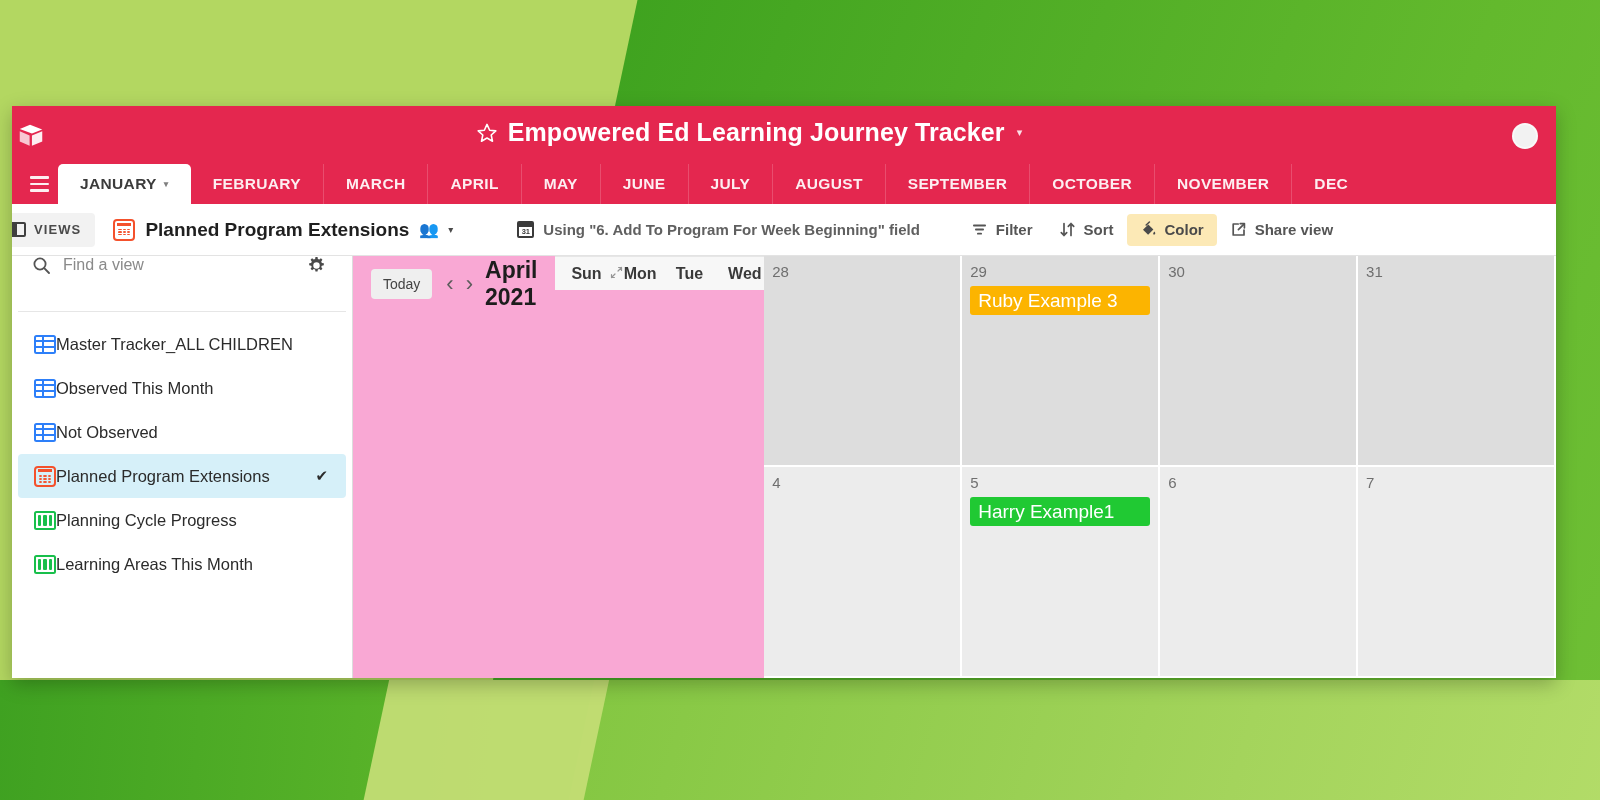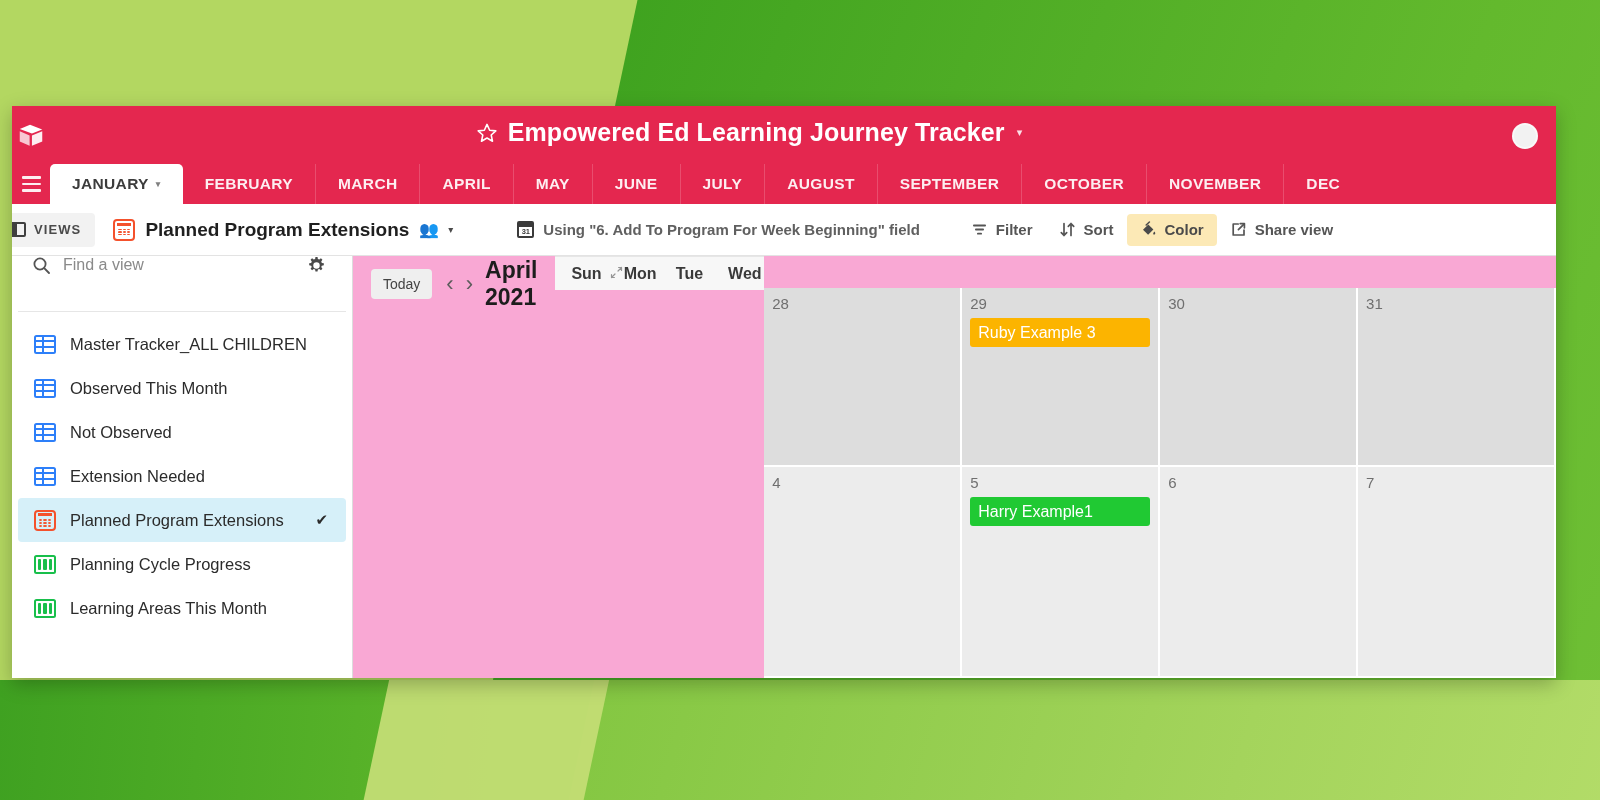--- a/index.html
+++ b/index.html
@@ -127,21 +127,21 @@
     border: 2px solid rgba(255,255,255,.55);
   }
 
   
   .tab-bar {
     position: relative;
     height: 40px;
     background: #e4274f;
     display: flex;
     align-items: flex-end;
-    padding-left: 0;
+    padding-left: 8px;
   }
   .hamburger {
     width: 38px;
     height: 40px;
     display: flex;
     flex-direction: column;
     justify-content: center;
     align-items: center;
     gap: 4px;
     flex: 0 0 38px;
@@ -354,21 +354,21 @@
     font-family: "Liberation Sans", sans-serif;
     background: transparent;
   }
   .find-input::placeholder { color: #8a8a8a; }
   .gear-ic { flex: 0 0 auto; }
 
   .view-list { padding-top: 10px; }
   .view-item {
     display: flex;
     align-items: center;
-    gap: 14px;
+    gap: 0;
     height: 44px;
     padding: 0 18px 0 16px;
     border-radius: 4px;
     margin: 0 6px;
   }
   .view-item.selected { background: #d6f0f9; }
   .vi-label {
     font-size: 16.5px;
     color: #2b2b2b;
     flex: 1;
@@ -508,33 +508,33 @@
   .weeks { flex: 1; display: flex; flex-direction: column; overflow: hidden; }
   .week-row { display: flex; flex: 1 1 0; min-height: 0; }
   .day-cell {
     flex: 1 1 0;
     min-width: 0;
     background: #ececec;
     border-right: 2px solid #ffffff;
     border-bottom: 2px solid #ffffff;
     padding: 7px 8px 0 8px;
   }
-  .day-cell.other-month { background: #dddddd; margin-top: 32px; }
+  .day-cell.other-month { background: #dddddd; }
   .day-num {
     font-size: 15px;
     color: #6f6f6f;
     margin-bottom: 6px;
   }
   .event-chip {
     border-radius: 3px;
     height: 29px;
     display: flex;
     align-items: center;
     padding: 0 8px;
-    font-size: 16px;
+    font-size: 19px;
     color: #ffffff;
     white-space: nowrap;
     overflow: hidden;
     text-overflow: ellipsis;
   }
 </style>
 </head>
 <body>
 
 <div id="bg">
@@ -724,26 +724,20 @@
           <span class="vi-label">Observed This Month</span>
         </div>
 
         <div class="view-item">
           <span class="grid-ic">
               <i></i>
             </span>
           <span class="vi-label">Not Observed</span>
         </div>
 
-        <div class="view-item">
-          <span class="grid-ic">
-              <i></i>
-            </span>
-          <span class="vi-label">Extension Needed</span>
-        </div>
 
         <div class="view-item selected">
           <span class="cal-ic-sm">
             <span class="dots">
                 <i></i>
                 <i></i>
                 <i></i>
                 <i></i>
                 <i></i>
                 <i></i>

